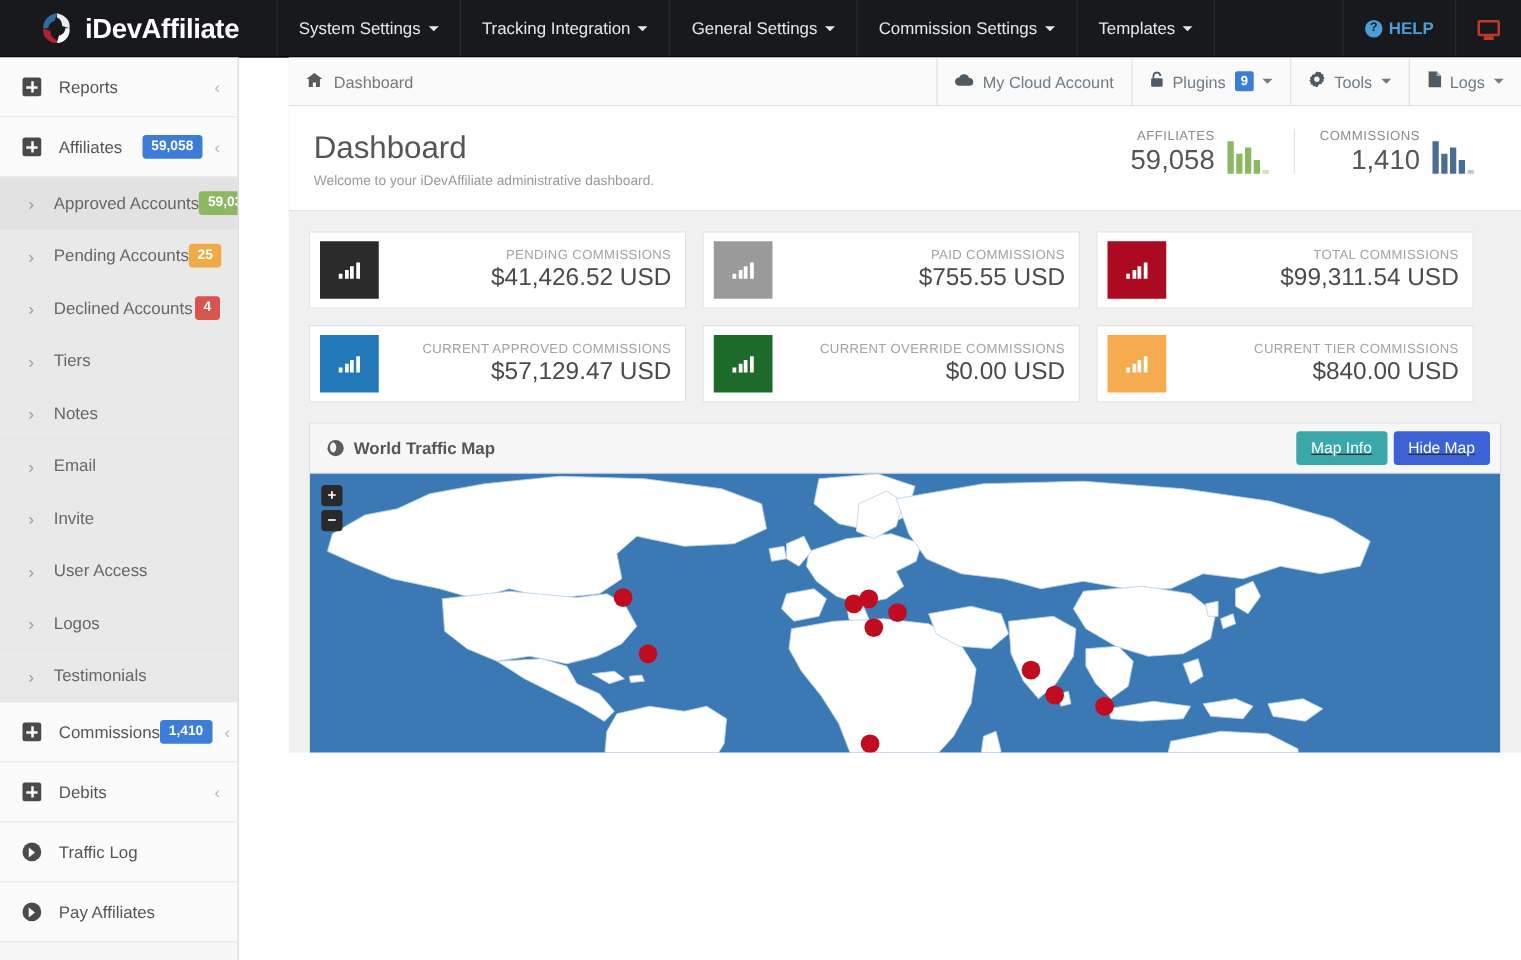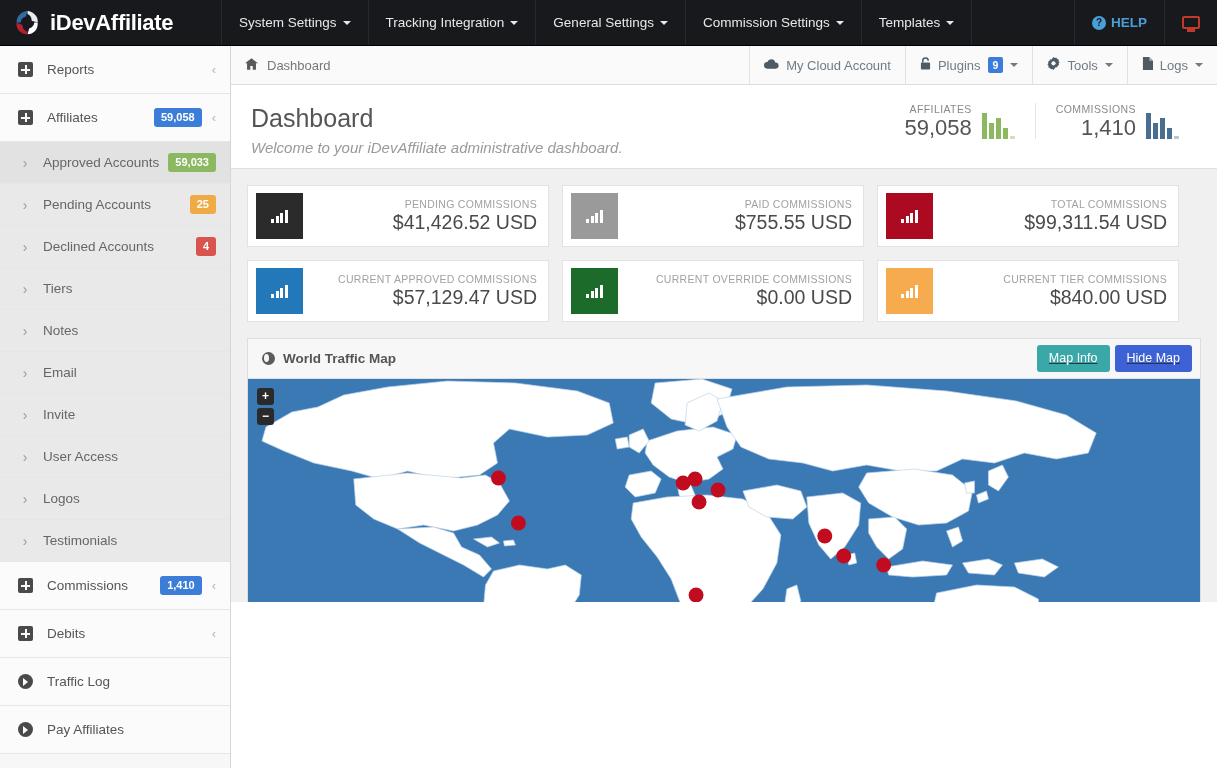--- a/index.html
+++ b/index.html
@@ -12,21 +12,21 @@
   }
 
   
   .topnav {
     position:absolute; top:0; left:0; width:1217px; height:46px;
     background:#17191c; display:flex; align-items:stretch;
     border-bottom:1px solid #000;
   }
   .brand {
     width:221px; display:flex; align-items:center; gap:9px;
-    padding-left:14px; background:#17191c;
+    padding-left:32px; background:#17191c;
   }
   .brand-logo { width:27px; height:27px; position:relative; flex:0 0 auto; }
   .brand-text {
     color:#fff; font-size:22px; font-weight:bold; letter-spacing:-0.3px;
     white-space:nowrap;
   }
   .nav-items { display:flex; align-items:stretch; flex:1; }
   .nav-item {
     display:flex; align-items:center; padding:0 17px; color:#e8e8e8;
     font-size:13.5px; white-space:nowrap; cursor:pointer;
@@ -58,21 +58,21 @@
     width:11px;height:11px;border-radius:50% 50% 40% 40%;
     background:#e8e8e8; margin-right:6px; position:relative;
   }
   .user-ic:before{
     content:""; position:absolute; top:-5px; left:1.5px;
     width:8px;height:8px;border-radius:50%; background:#e8e8e8;
   }
 
   
   .sidebar {
-    position:absolute; top:46px; left:0; width:231px; height:722px;
+    position:absolute; top:46px; left:0; width:191px; height:722px;
     background:#f7f7f7; border-right:1px solid #d6d6d6; overflow:hidden;
   }
   .side-row {
     display:flex; align-items:center; height:42px; padding:0 14px 0 18px;
     border-bottom:1px solid #e6e6e6; cursor:pointer; position:relative;
     background:#fbfbfb;
   }
   .side-row.top { height:48px; }
   .side-row.sub { background:#e9e9e9; padding-left:18px; height:42px; }
   .side-row.sub.active { background:#e2e2e2; }
@@ -131,21 +131,21 @@
     border-left:4px solid transparent; border-right:4px solid transparent;
     border-top:4px solid #6f7b85;
   }
 
   .page-head {
     background:#fff; border-bottom:1px solid #e0e0e0;
     padding:18px 18px 20px 20px; display:flex; align-items:flex-start;
     height:84px;
   }
   .page-title { font-size:25px; color:#555; font-weight:normal; line-height:1.2; }
-  .page-sub { font-size:15px; color:#999; margin-top:6px;font-style:italic; }
+  .page-sub { font-size:11px; color:#999; margin-top:6px; }
   .head-stats { margin-left:auto; display:flex; align-items:center; }
   .hs {
     display:flex; align-items:flex-end; gap:10px; padding:0 20px;
     border-left:1px solid #e3e3e3;
   }
   .hs:first-child { border-left:none; }
   .hs-txt { text-align:right; }
   .hs-label { font-size:10.5px; color:#8a8a8a; letter-spacing:.4px; }
   .hs-val { font-size:22px; color:#555; line-height:1.05; margin-top:1px; }
   .spark { display:flex; align-items:flex-end; gap:2px; height:30px; }

